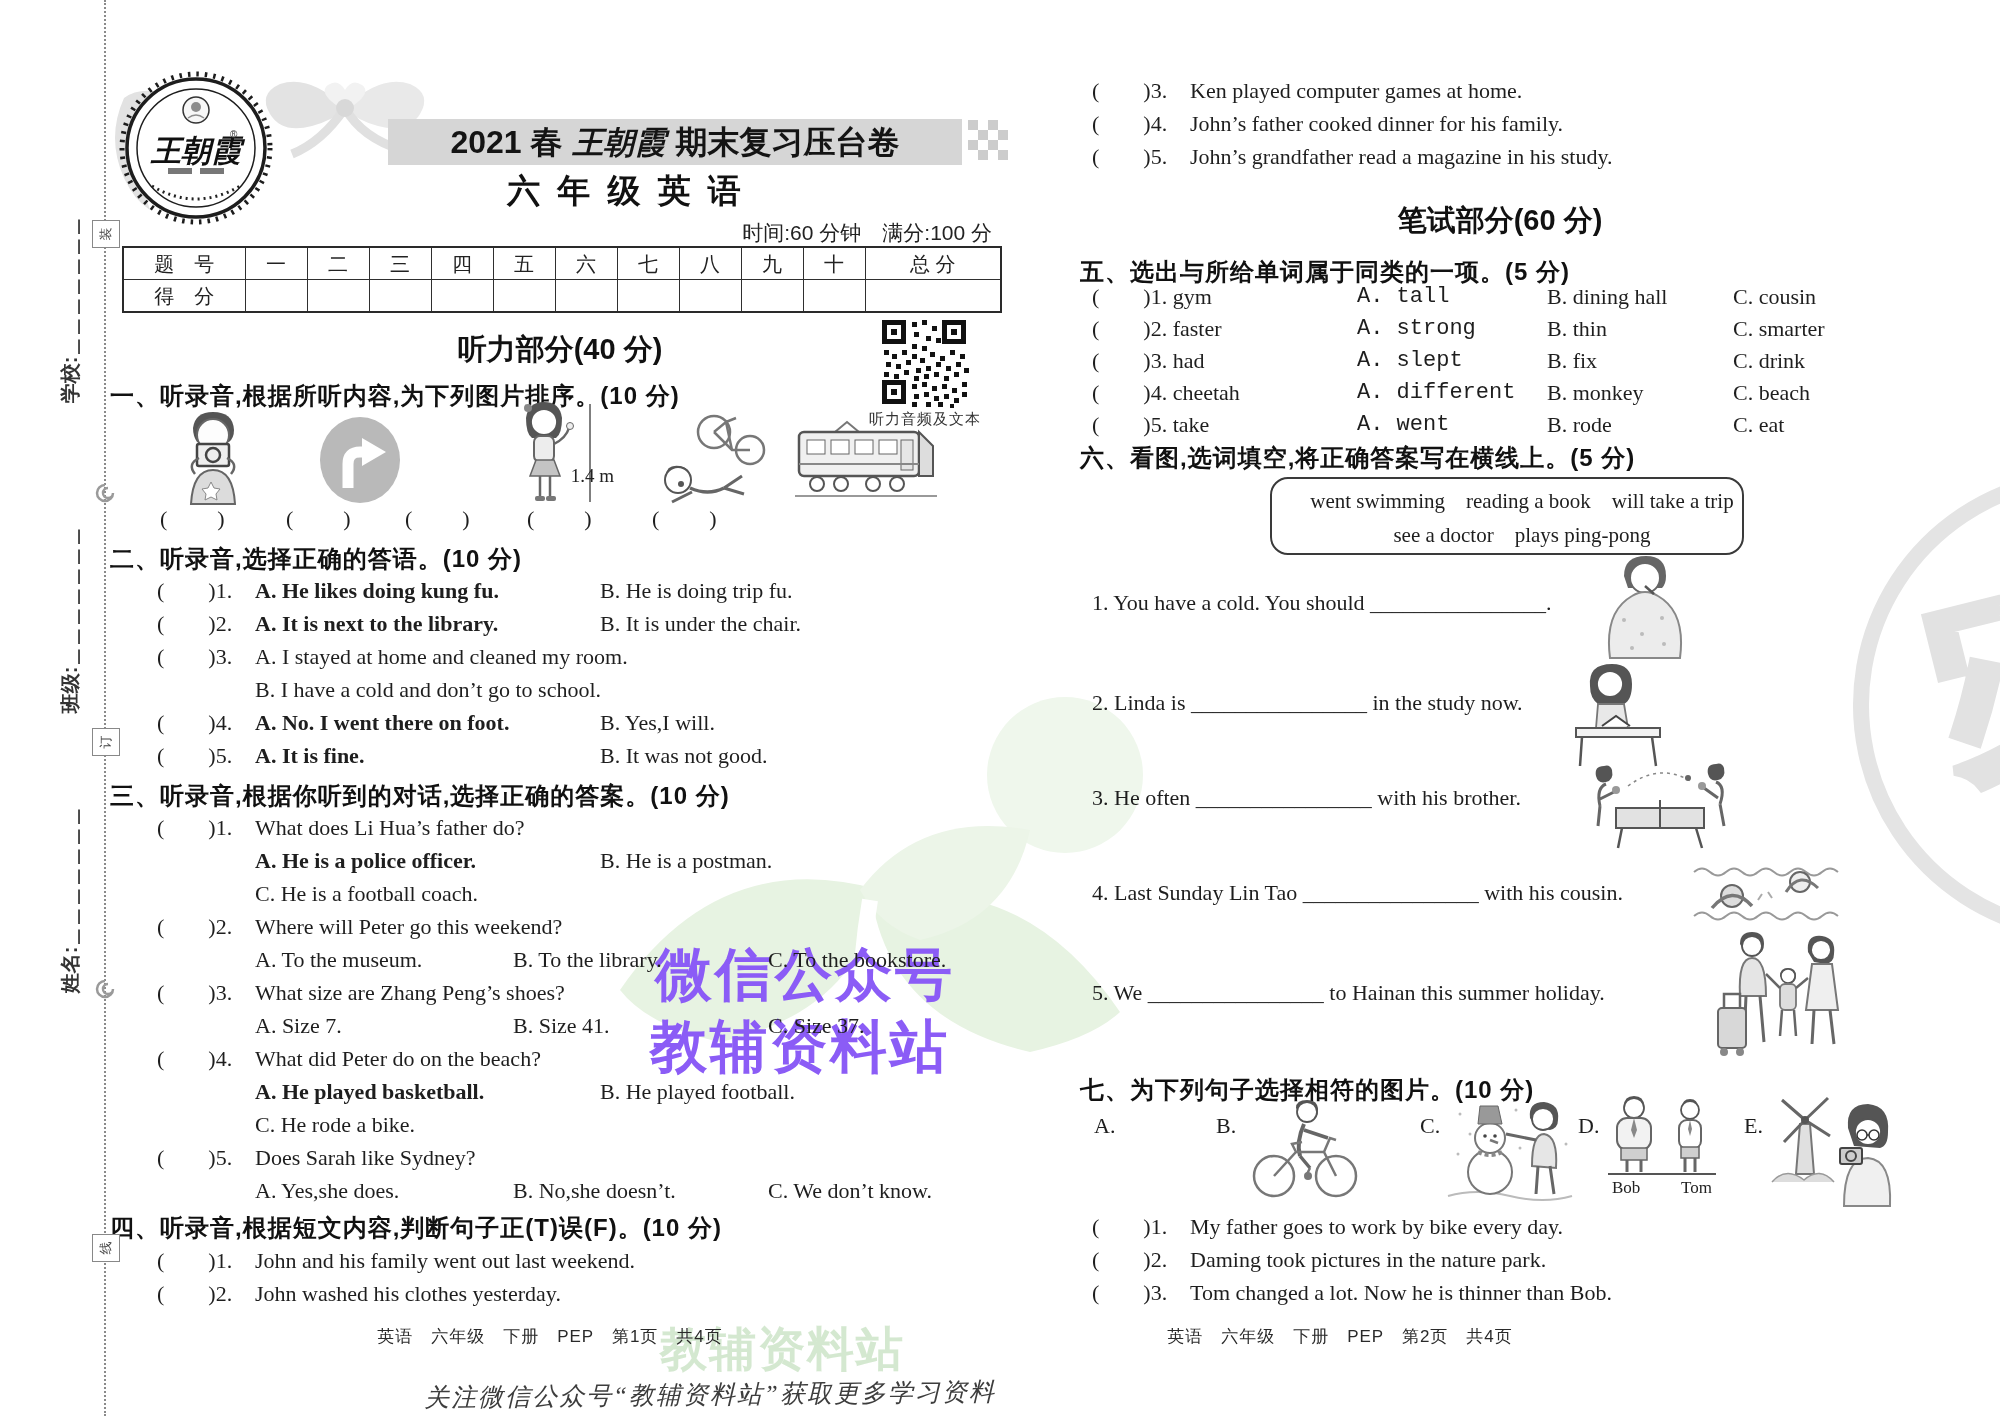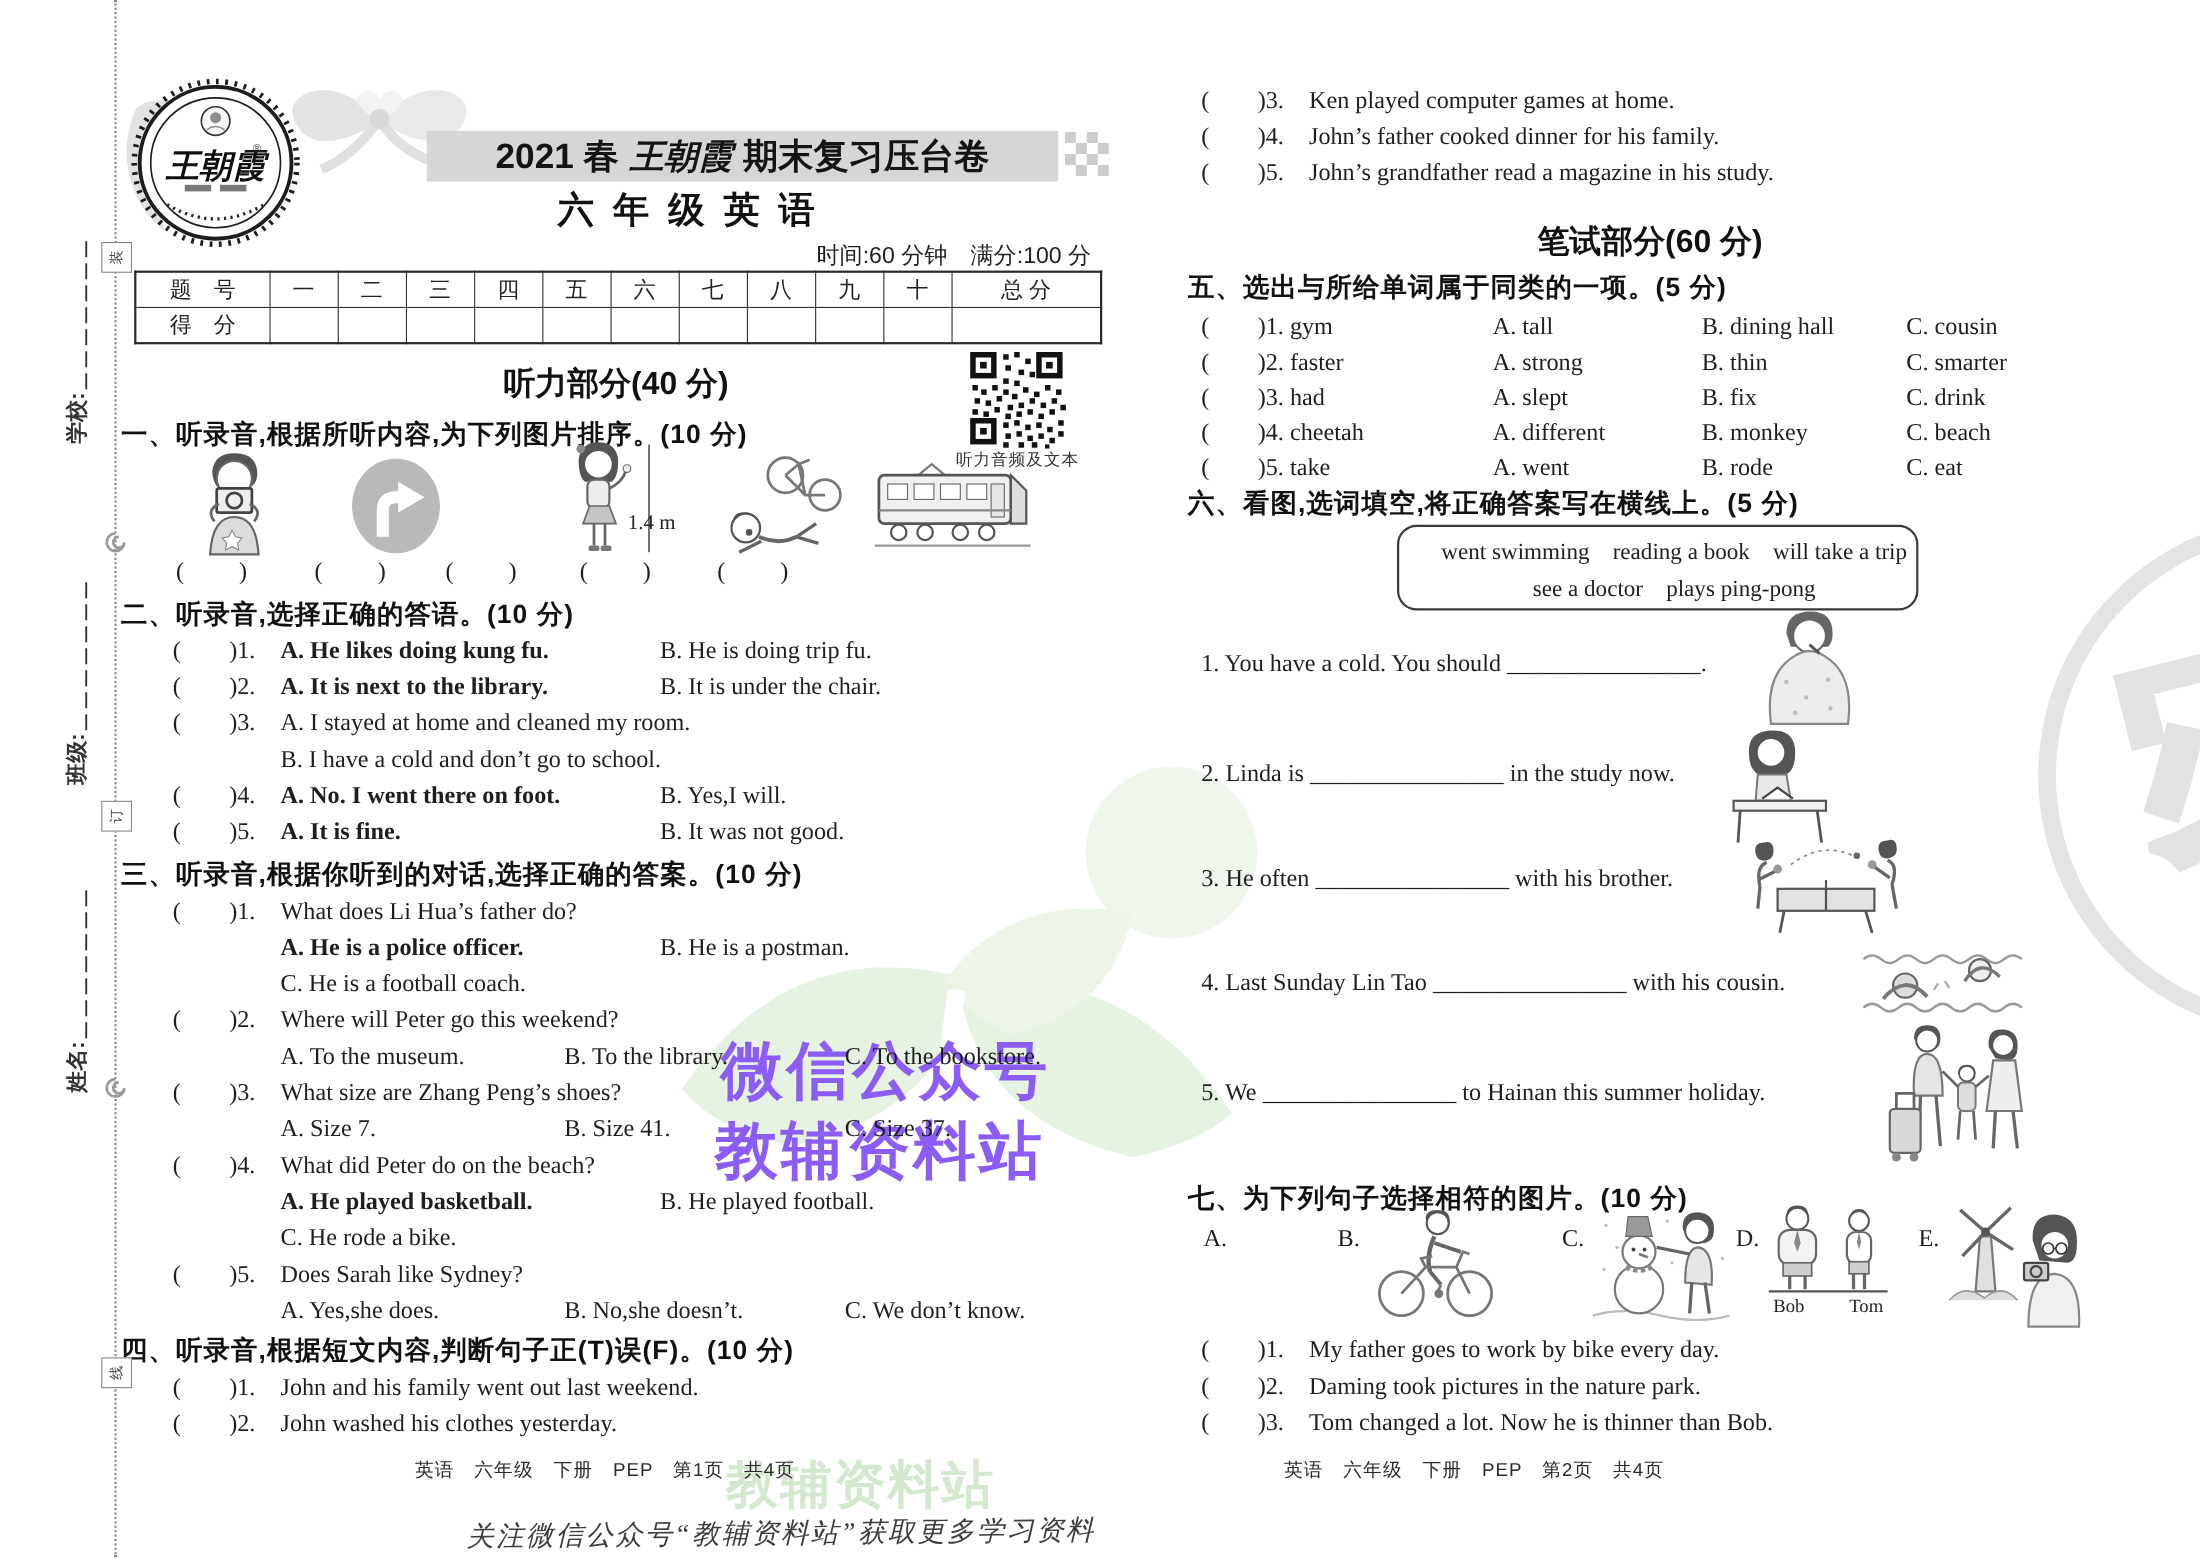--- a/index.html
+++ b/index.html
@@ -19,21 +19,21 @@
   .row{position:absolute;display:flex;white-space:nowrap;font:22px/30px "Liberation Serif",serif;color:#1e1e1e;}
   .qt{position:absolute;font:bold 24px/32px "Liberation Sans",sans-serif;letter-spacing:1px;color:#111;white-space:nowrap;}
   .sect{position:absolute;text-align:center;font:bold 29px/36px "Liberation Sans",sans-serif;color:#111;}
   .num{margin-left:47px;width:98px;flex:none;}
   .numr{margin-left:12px;width:98px;flex:none;}
   .sp145{width:145px;flex:none;}
   .oa2{width:345px;flex:none;font-weight:bold;}
   .oa3{width:258px;flex:none;}
   .ob3{width:255px;flex:none;}
   .q5n{margin-left:12px;width:265px;flex:none;}
-  .q5a{width:190px;flex:none;}
+  .q5a{width:190px;flex:none;font-family:Liberation Mono, monospace;}
   .q5b{width:186px;flex:none;}
   .ml12{margin-left:12px;font-family:Liberation Serif, serif;}
   
   .banner{position:absolute;left:278px;top:119px;width:574px;height:46px;background:#d6d6d6;text-align:center;white-space:nowrap;}
   .banner .bp{font:bold 32px/46px "Liberation Sans",sans-serif;color:#141414;}
   .banner .bn{font:bold italic 31px/46px "Liberation Serif",serif;color:#141414;padding:0 6px;}
   .subject{position:absolute;left:116px;top:170px;width:800px;text-align:center;font:bold 33px/42px "Liberation Sans",sans-serif;letter-spacing:4px;color:#111;}
   .timeline{position:absolute;left:490px;top:220px;width:392px;text-align:right;font:21px/26px "Liberation Sans",sans-serif;color:#222;}
   
   .stable{position:absolute;left:12px;top:246px;width:878px;border-collapse:collapse;table-layout:fixed;border:2.5px solid #2a2a2a;}
@@ -439,21 +439,21 @@
         <span class="numr">(　　)4.</span>
         <span>John’s father cooked dinner for his family.</span>
       </div>
     <div class="row" style="top:142px">
         <span class="numr">(　　)5.</span>
         <span>John’s grandfather read a magazine in his study.</span>
       </div>
 
     <div class="sect" style="left:0;top:202px;width:840px">笔试部分(60 分)</div>
 
-    <div class="qt" style="left:0;top:246px">五、选出与所给单词属于同类的一项。(5 分)</div>
+    <div class="qt" style="left:0;top:256px">五、选出与所给单词属于同类的一项。(5 分)</div>
     <div class="row" style="top:282px">
         <span class="q5n">(　　)1. gym</span>
         <span class="q5a">A. tall</span>
         <span class="q5b">B. dining hall</span>
         <span>C. cousin</span>
       </div>
     <div class="row" style="top:314px">
         <span class="q5n">(　　)2. faster</span>
         <span class="q5a">A. strong</span>
         <span class="q5b">B. thin</span>

